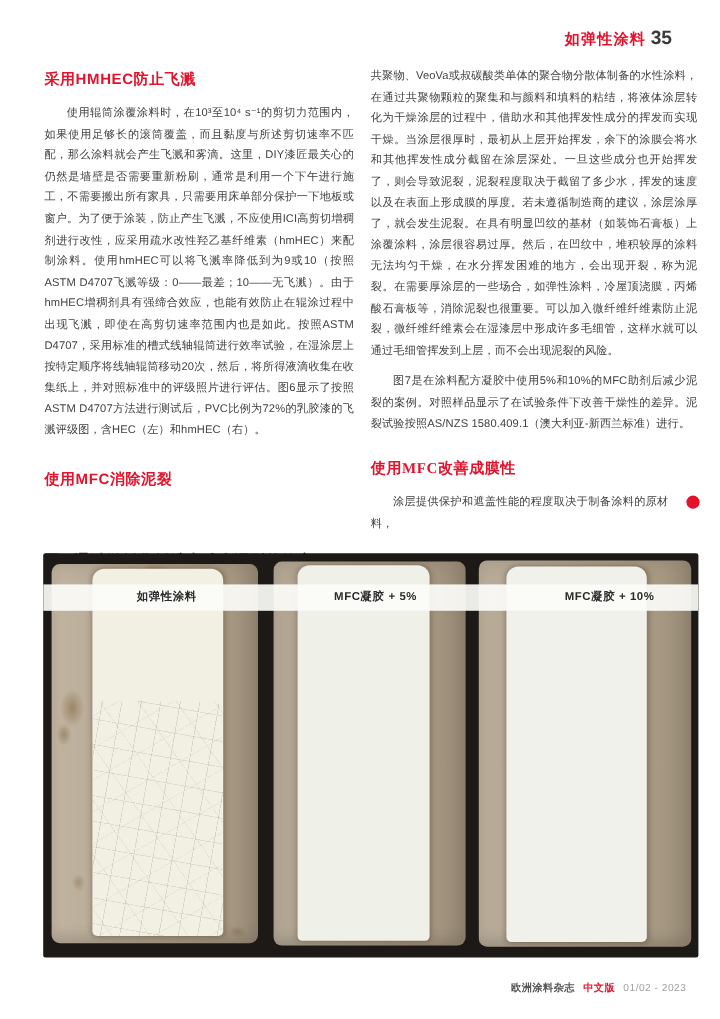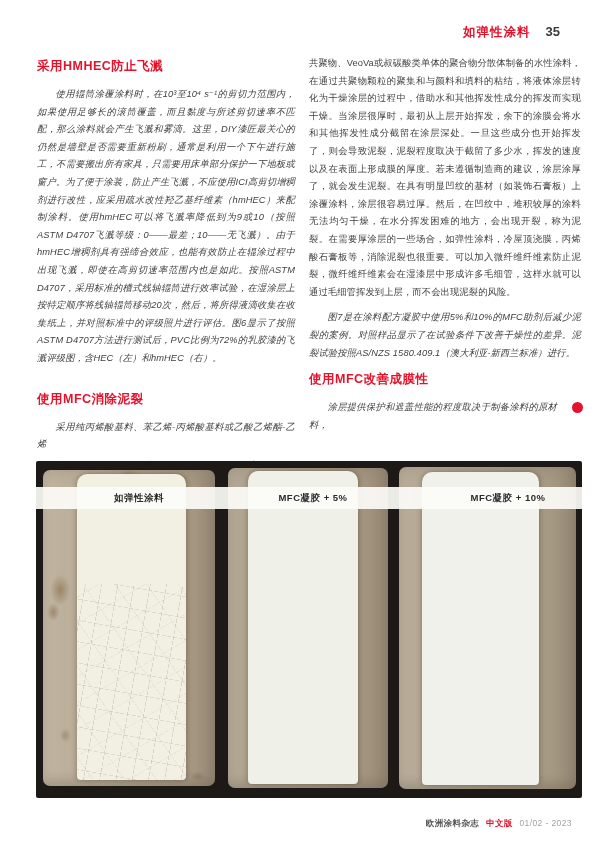--- a/index.html
+++ b/index.html
@@ -2,33 +2,33 @@
 <html><head>
 <meta charset="utf-8">
 <style>
   html,body{margin:0;padding:0;background:#e8e8e8;}
   .page{position:relative;width:600px;height:849px;background:#ffffff;margin:0 auto;
         font-family:"Liberation Sans","DejaVu Sans",sans-serif;overflow:hidden;}
 
   
   .page-header{position:absolute;top:24px;right:40px;display:flex;align-items:baseline;}
   .header-title{color:#e4122b;font-weight:700;font-size:12.5px;letter-spacing:1px;}
-  .page-number{color:#3a3a3a;font-weight:700;font-size:13px;margin-left:15px;}
+  .page-number{color:#3a3a3a;font-weight:700;font-size:16px;margin-left:4px;}
 
   
   .col{position:absolute;color:#3f3f3f;}
   .col-left{left:37px;top:58px;width:258px;}
   .col-right{left:309px;top:55px;width:272px;}
   h2.sec{margin:0;color:#e4122b;font-size:12.5px;font-weight:700;line-height:16px;letter-spacing:0.5px;}
   p.body{margin:0;font-size:9.3px;line-height:17.6px;text-align:justify;letter-spacing:0.1px;}
-  p.indent{text-indent:2em;font-style:italic;}
+  p.indent{text-indent:2em;}
   .col-left h2.sec{margin-bottom:12px;}
   .col-left .sec2{margin-top:23px;}
   .col-right .p2{margin-top:8px;}
-  .col-right h2.sec{margin-top:9px;margin-bottom:12px;}
+  .col-right h2.sec{margin-top:20px;margin-bottom:12px;font-family:Liberation Serif, serif;}
   .film-par{position:relative;padding-right:24px;}
   .continue-icon{position:absolute;right:-2px;top:3px;width:11px;height:11px;border-radius:50%;
       background:#e4122b;color:#ffffff;font-size:8px;line-height:11px;text-align:center;
       font-weight:700;display:inline-block;}
 
   
   .figure-caption{position:absolute;left:37px;top:431px;color:#2f2f2f;font-weight:700;font-size:13px;letter-spacing:0.3px;margin-top:28px;}
 
   
   .photo{position:absolute;left:36px;top:461px;width:546px;height:337px;margin:0;
@@ -77,21 +77,20 @@
 
   <header class="page-header">
     <span class="header-title">如弹性涂料</span>
     <span class="page-number">35</span>
   </header>
 
   <div class="col col-left">
     <h2 class="sec">采用HMHEC防止飞溅</h2>
     <p class="body indent">使用辊筒涂覆涂料时，在10³至10⁴ s⁻¹的剪切力范围内，如果使用足够长的滚筒覆盖，而且黏度与所述剪切速率不匹配，那么涂料就会产生飞溅和雾滴。这里，DIY漆匠最关心的仍然是墙壁是否需要重新粉刷，通常是利用一个下午进行施工，不需要搬出所有家具，只需要用床单部分保护一下地板或窗户。为了便于涂装，防止产生飞溅，不应使用ICI高剪切增稠剂进行改性，应采用疏水改性羟乙基纤维素（hmHEC）来配制涂料。使用hmHEC可以将飞溅率降低到为9或10（按照ASTM D4707飞溅等级：0——最差；10——无飞溅）。由于hmHEC增稠剂具有强缔合效应，也能有效防止在辊涂过程中出现飞溅，即使在高剪切速率范围内也是如此。按照ASTM D4707，采用标准的槽式线轴辊筒进行效率试验，在湿涂层上按特定顺序将线轴辊筒移动20次，然后，将所得液滴收集在收集纸上，并对照标准中的评级照片进行评估。图6显示了按照ASTM D4707方法进行测试后，PVC比例为72%的乳胶漆的飞溅评级图，含HEC（左）和hmHEC（右）。</p>
     <h2 class="sec sec2">使用MFC消除泥裂</h2>
-    <p class="body indent">采用纯丙烯酸基料、苯乙烯-丙烯酸基料或乙酸乙烯酯-乙烯</p>
   </div>
 
   <div class="col col-right">
     <p class="body">共聚物、VeoVa或叔碳酸类单体的聚合物分散体制备的水性涂料，在通过共聚物颗粒的聚集和与颜料和填料的粘结，将液体涂层转化为干燥涂层的过程中，借助水和其他挥发性成分的挥发而实现干燥。当涂层很厚时，最初从上层开始挥发，余下的涂膜会将水和其他挥发性成分截留在涂层深处。一旦这些成分也开始挥发了，则会导致泥裂，泥裂程度取决于截留了多少水，挥发的速度以及在表面上形成膜的厚度。若未遵循制造商的建议，涂层涂厚了，就会发生泥裂。在具有明显凹纹的基材（如装饰石膏板）上涂覆涂料，涂层很容易过厚。然后，在凹纹中，堆积较厚的涂料无法均匀干燥，在水分挥发困难的地方，会出现开裂，称为泥裂。在需要厚涂层的一些场合，如弹性涂料，冷屋顶浇膜，丙烯酸石膏板等，消除泥裂也很重要。可以加入微纤维纤维素防止泥裂，微纤维纤维素会在湿漆层中形成许多毛细管，这样水就可以通过毛细管挥发到上层，而不会出现泥裂的风险。</p>
     <p class="body indent p2">图7是在涂料配方凝胶中使用5%和10%的MFC助剂后减少泥裂的案例。对照样品显示了在试验条件下改善干燥性的差异。泥裂试验按照AS/NZS 1580.409.1（澳大利亚-新西兰标准）进行。</p>
     <h2 class="sec">使用MFC改善成膜性</h2>
     <p class="body indent film-par">
       <span>涂层提供保护和遮盖性能的程度取决于制备涂料的原材料，</span>
       <span class="continue-icon">→</span>
     </p>

